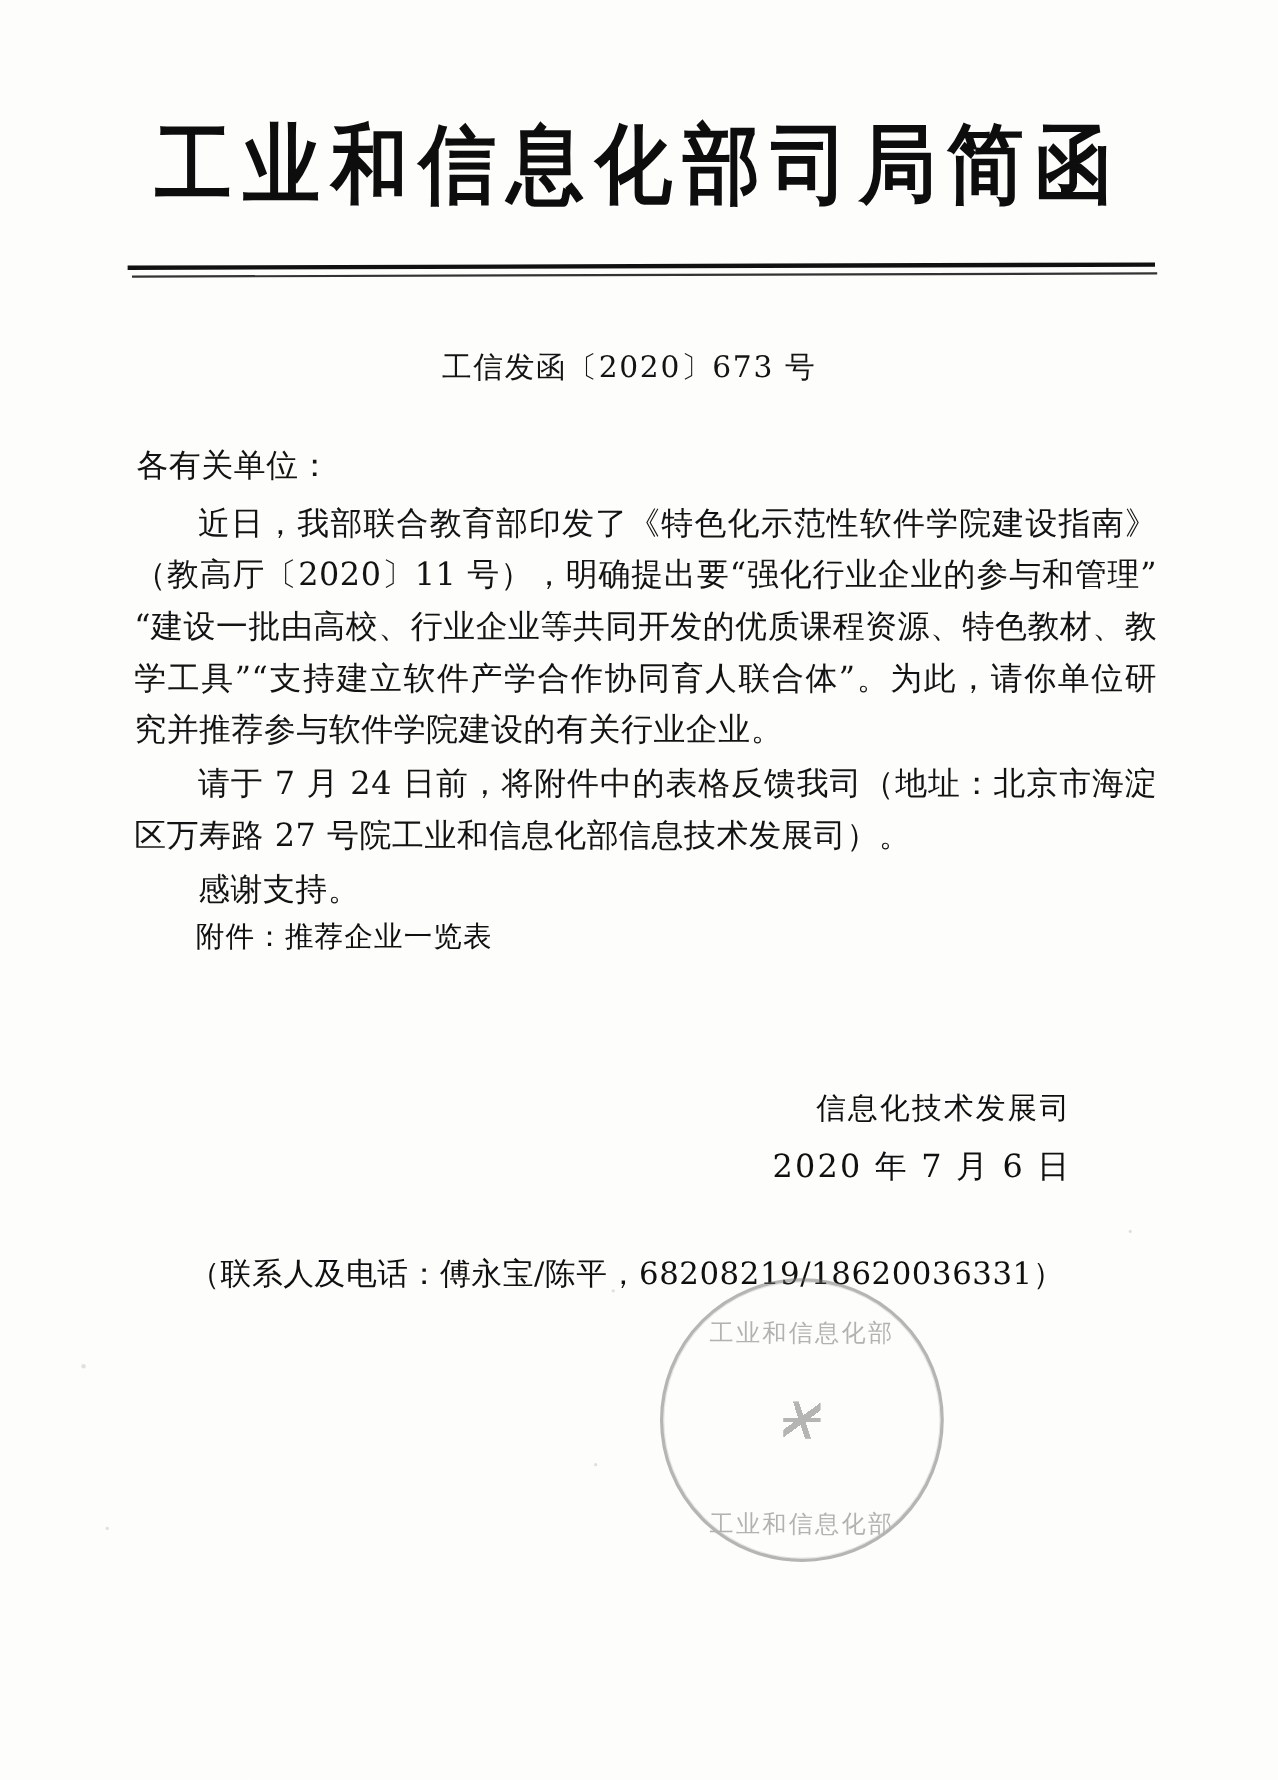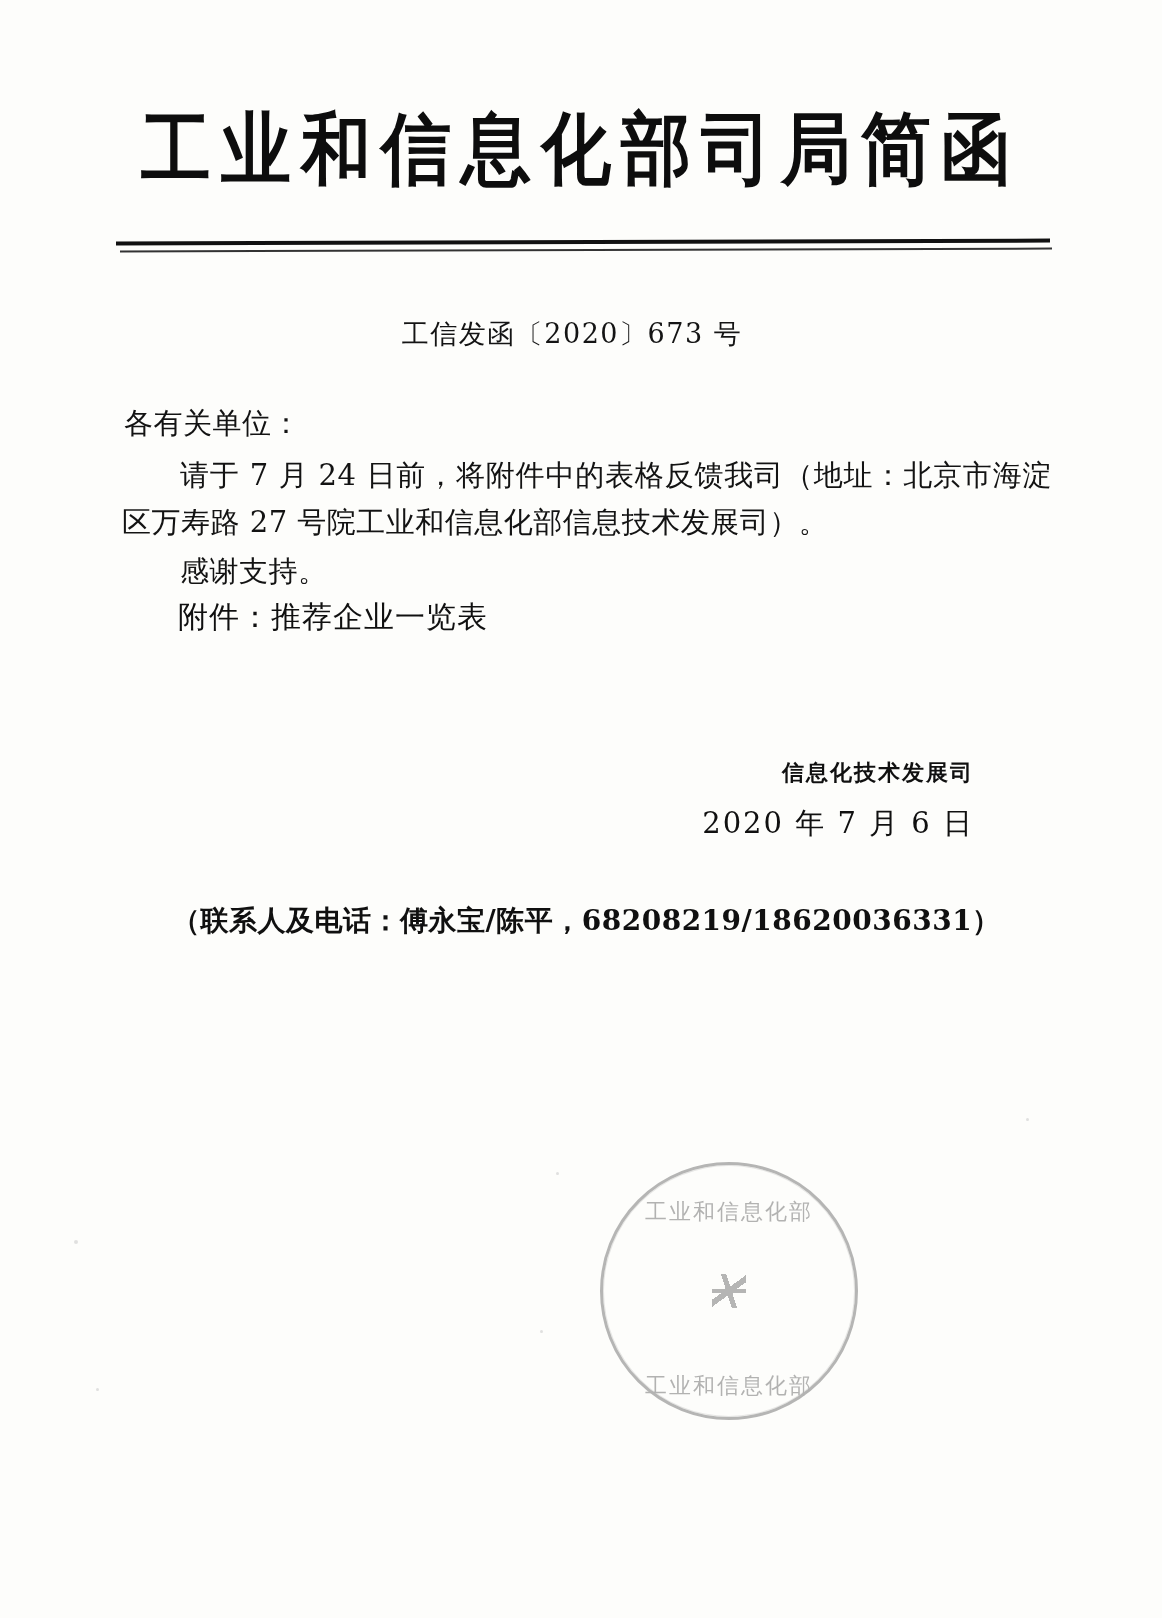--- a/index.html
+++ b/index.html
@@ -105,36 +105,35 @@
   .para {
     text-indent: 58px;
     margin: 0 0 2px 12px;
     text-align: justify;
     text-justify: inter-ideograph;
   }
 
   
   .attachment {
     margin-left: 68px;
-    font-size: 30px;
+    font-size: 26px;
     letter-spacing: 1px;
   }
 
   
   .signature {
     margin-top: 120px;
     text-align: right;
     padding-right: 78px;
     position: relative;
     z-index: 3;
   }
   .sig-dept {
-    font-size: 22px;
+    font-size: 27px;
     letter-spacing: 2px;
-    font-weight: bold;
   }
   .sig-date {
     font-size: 29px;
     letter-spacing: 2px;
     margin-top: 16px;
   }
 
   
   .seal {
     position: absolute;
@@ -173,21 +172,20 @@
     transform-origin: center;
     white-space: nowrap;
   }
 
   
   .contact {
     margin-top: 58px;
     margin-left: 62px;
     font-size: 28px;
     letter-spacing: 0.5px;
-    font-weight: bold;
   }
 
   
   .speck {
     position: absolute;
     background: #c9c9c9;
     border-radius: 50%;
     opacity: 0.55;
   }
 </style>
@@ -204,20 +202,21 @@
     <div class="rule-thick"></div>
     <div class="rule-thin"></div>
   </div>
 
   <div class="doc-number">工信发函〔2020〕673 号</div>
 
 
   <div class="body-block">
     <div class="salutation">各有关单位：</div>
 
+    <p class="para">近日，我部联合教育部印发了《特色化示范性软件学院建设指南》（教高厅〔2020〕11 号），明确提出要“强化行业企业的参与和管理”“建设一批由高校、行业企业等共同开发的优质课程资源、特色教材、教学工具”“支持建立软件产学合作协同育人联合体”。为此，请你单位研究并推荐参与软件学院建设的有关行业企业。</p>
 
     <p class="para">请于 7 月 24 日前，将附件中的表格反馈我司（地址：北京市海淀区万寿路 27 号院工业和信息化部信息技术发展司）。</p>
 
     <p class="para">感谢支持。</p>
   </div>
 
   <div class="attachment">附件：推荐企业一览表</div>
 
   <div class="signature">
     <div class="sig-dept">信息化技术发展司</div>

